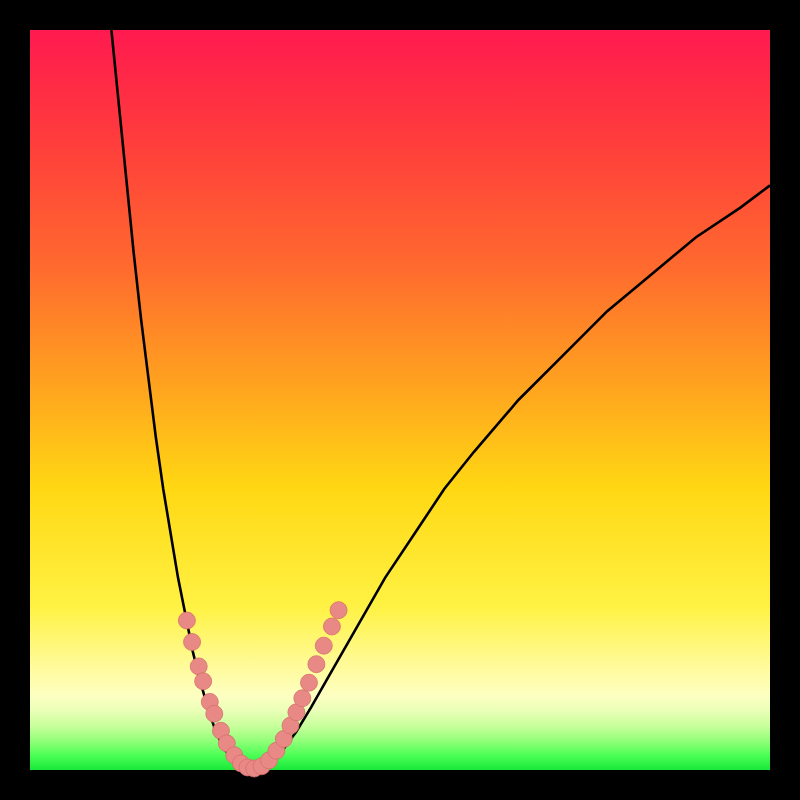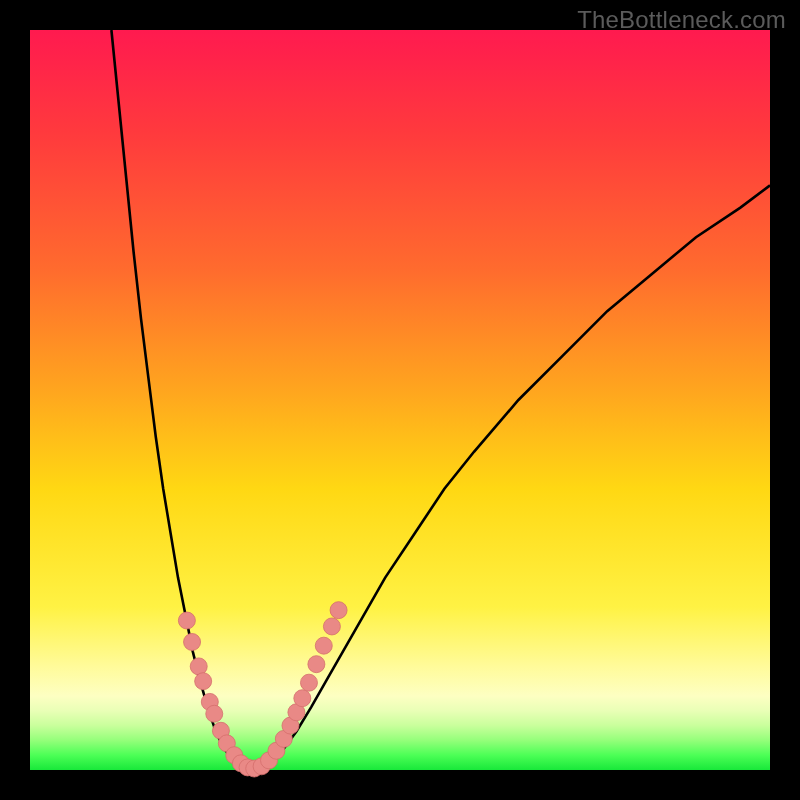--- a/index.html
+++ b/index.html
@@ -60,21 +60,20 @@
     left: 0;
     width: 740px;
     height: 740px;
     overflow: visible;
   }
 </style>
 </head>
 <body>
 
 <div class="frame">
-  <div class="watermark">TheBottleneck.com</div>
 
   <div class="plot">
     <svg class="curve" viewBox="0 0 740 740" preserveAspectRatio="none">
       <path id="curve-path" fill="none" stroke-width="2.6" stroke="#000000" d="M 81.40 0.00 L 88.80 74.00 L 96.20 148.00 L 103.60 222.00 L 111.00 288.60 L 118.40 347.80 L 125.80 407.00 L 133.20 458.80 L 140.60 503.20 L 148.00 547.60 L 155.40 584.60 L 162.80 621.60 L 170.20 651.20 L 177.60 677.10 L 185.00 699.30 L 192.40 715.58 L 199.80 726.68 L 207.20 734.08 L 207.20 734.08 L 214.60 737.78 L 222.00 739.26 L 229.40 737.78 L 236.80 733.34 L 236.80 733.34 L 251.60 721.50 L 266.40 701.52 L 281.20 677.10 L 296.00 651.20 L 325.60 599.40 L 355.20 547.60 L 384.80 503.20 L 414.40 458.80 L 444.00 421.80 L 488.40 370.00 L 532.80 325.60 L 577.20 281.20 L 621.60 244.20 L 666.00 207.20 L 710.40 177.60 L 740.00 155.40 "></path>
       <g id="marker-layer">
           <circle cx="156.88" cy="590.52" r="8.5" fill="#e98986" stroke="#d46f6c" stroke-width="0.8"></circle>
           <circle cx="162.06" cy="611.98" r="8.5" fill="#e98986" stroke="#d46f6c" stroke-width="0.8"></circle>
           <circle cx="168.72" cy="636.40" r="8.5" fill="#e98986" stroke="#d46f6c" stroke-width="0.8"></circle>
           <circle cx="173.16" cy="651.20" r="8.5" fill="#e98986" stroke="#d46f6c" stroke-width="0.8"></circle>
           <circle cx="179.82" cy="671.92" r="8.5" fill="#e98986" stroke="#d46f6c" stroke-width="0.8"></circle>

